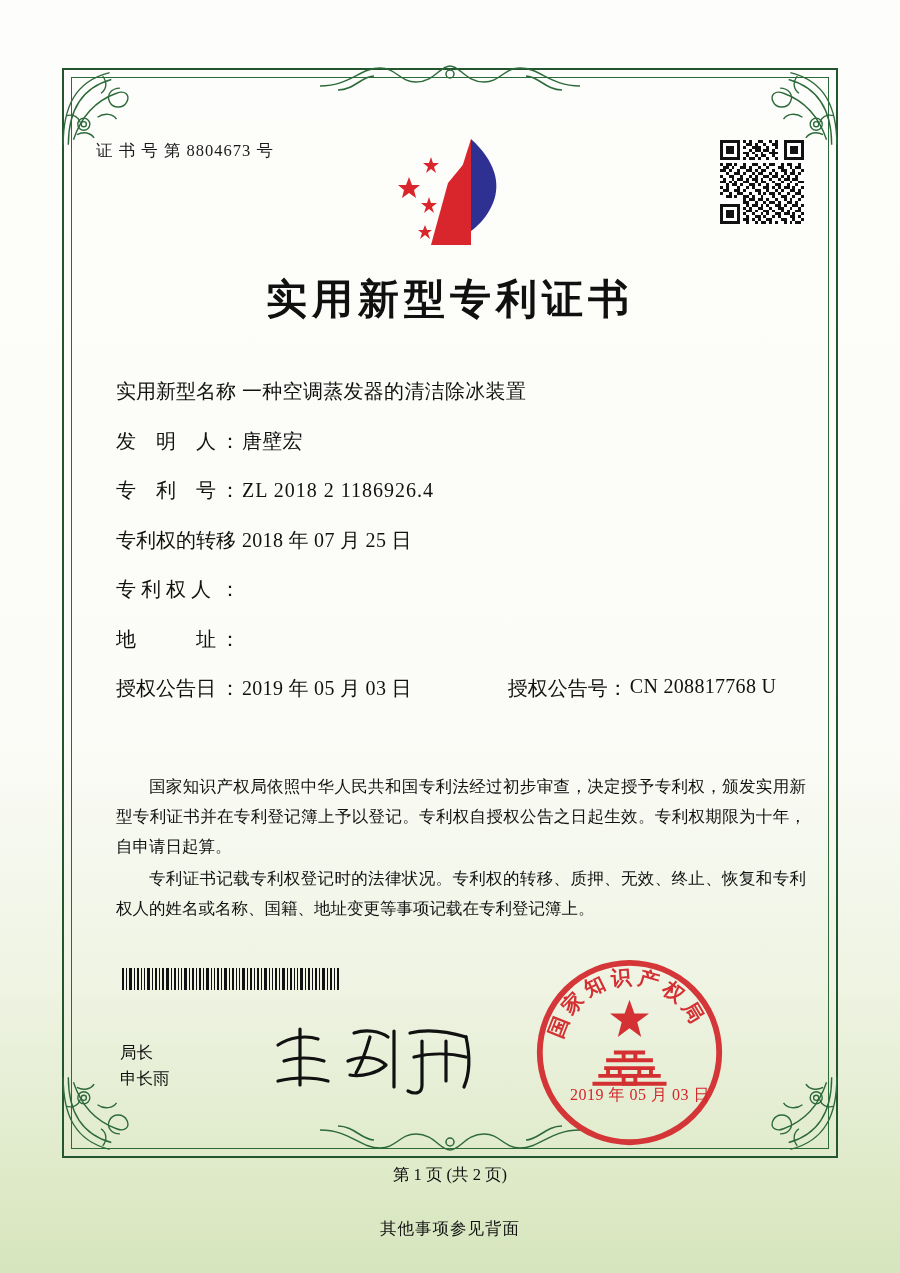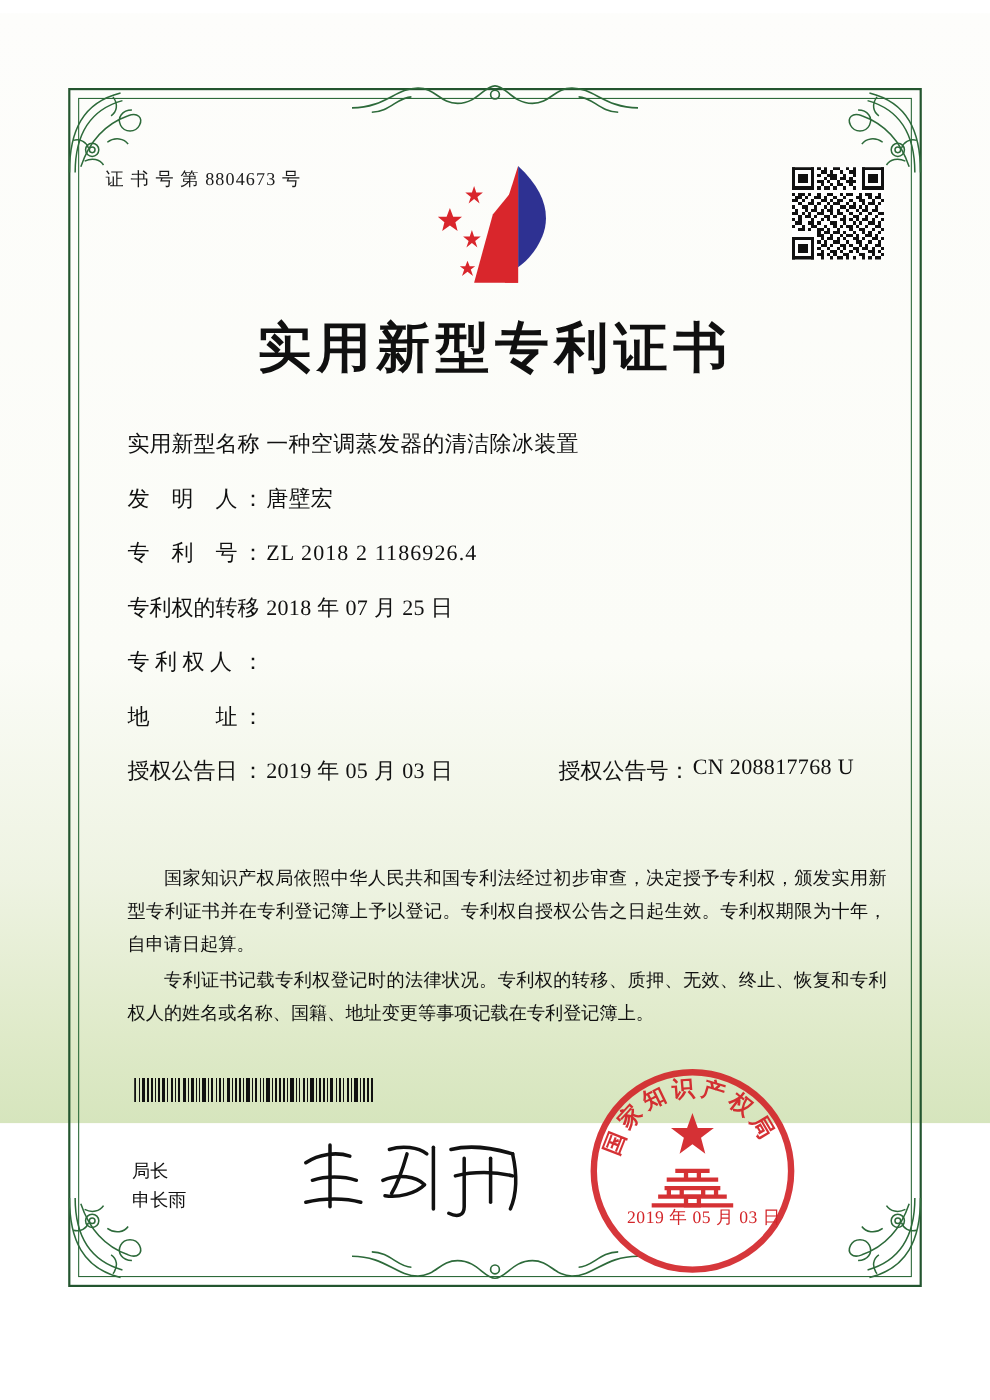--- a/index.html
+++ b/index.html
@@ -13,23 +13,22 @@
     height: 1273px;
     position: relative;
     overflow: hidden;
     color: #111;
   }
 
   
   .page {
     position: absolute;
     left: 0; top: 0;
-    width: 900px; height: 1009px;
+    width: 900px; height: 1273px;
     background: linear-gradient(to bottom, #fdfdfb 0%, #fbfcf7 58%, #eef3e2 78%, #dfeac9 92%, #d6e5bd 100%);
-    margin-top: 12px;
   }
 
   
   .frame-outer {
     position: absolute;
     left: 62px; top: 68px;
     width: 776px; height: 1090px;
     border: 2px solid #23552f;
     box-sizing: border-box;
   }
@@ -93,21 +92,21 @@
     width: 84px; height: 84px;
   }
   .qr svg { width:100%; height:100%; display:block; }
 
   
   .title {
     position: absolute;
     left: 0; top: 272px;
     width: 900px;
     text-align: center;
-    font-size: 49px;
+    font-size: 41px;
     font-weight: bold;
     letter-spacing: 5px;
     font-family: "DejaVu Serif", "Liberation Serif", serif;
     color: #101010;
   }
 
   
   .fields {
     position: absolute;
     left: 116px; top: 378px;
@@ -711,14 +710,16 @@
       <defs>
         <path id="sealArc" d="M100,100 m-70,0 a70,70 0 1,1 140,0"></path>
       </defs>
       <text font-family="'DejaVu Serif','Liberation Serif',serif" font-size="21" font-weight="bold" fill="#d3262a" letter-spacing="5" opacity="0.95">
         <textPath href="#sealArc" startOffset="6%">国家知识产权局</textPath>
       </text>
     </svg>
   </div>
   <div class="seal-date">2019 年 05 月 03 日</div>
 
+  <div class="page-no">第 1 页 (共 2 页)</div>
+  <div class="foot-note">其他事项参见背面</div>
 
 </div>
 
 </body></html>

